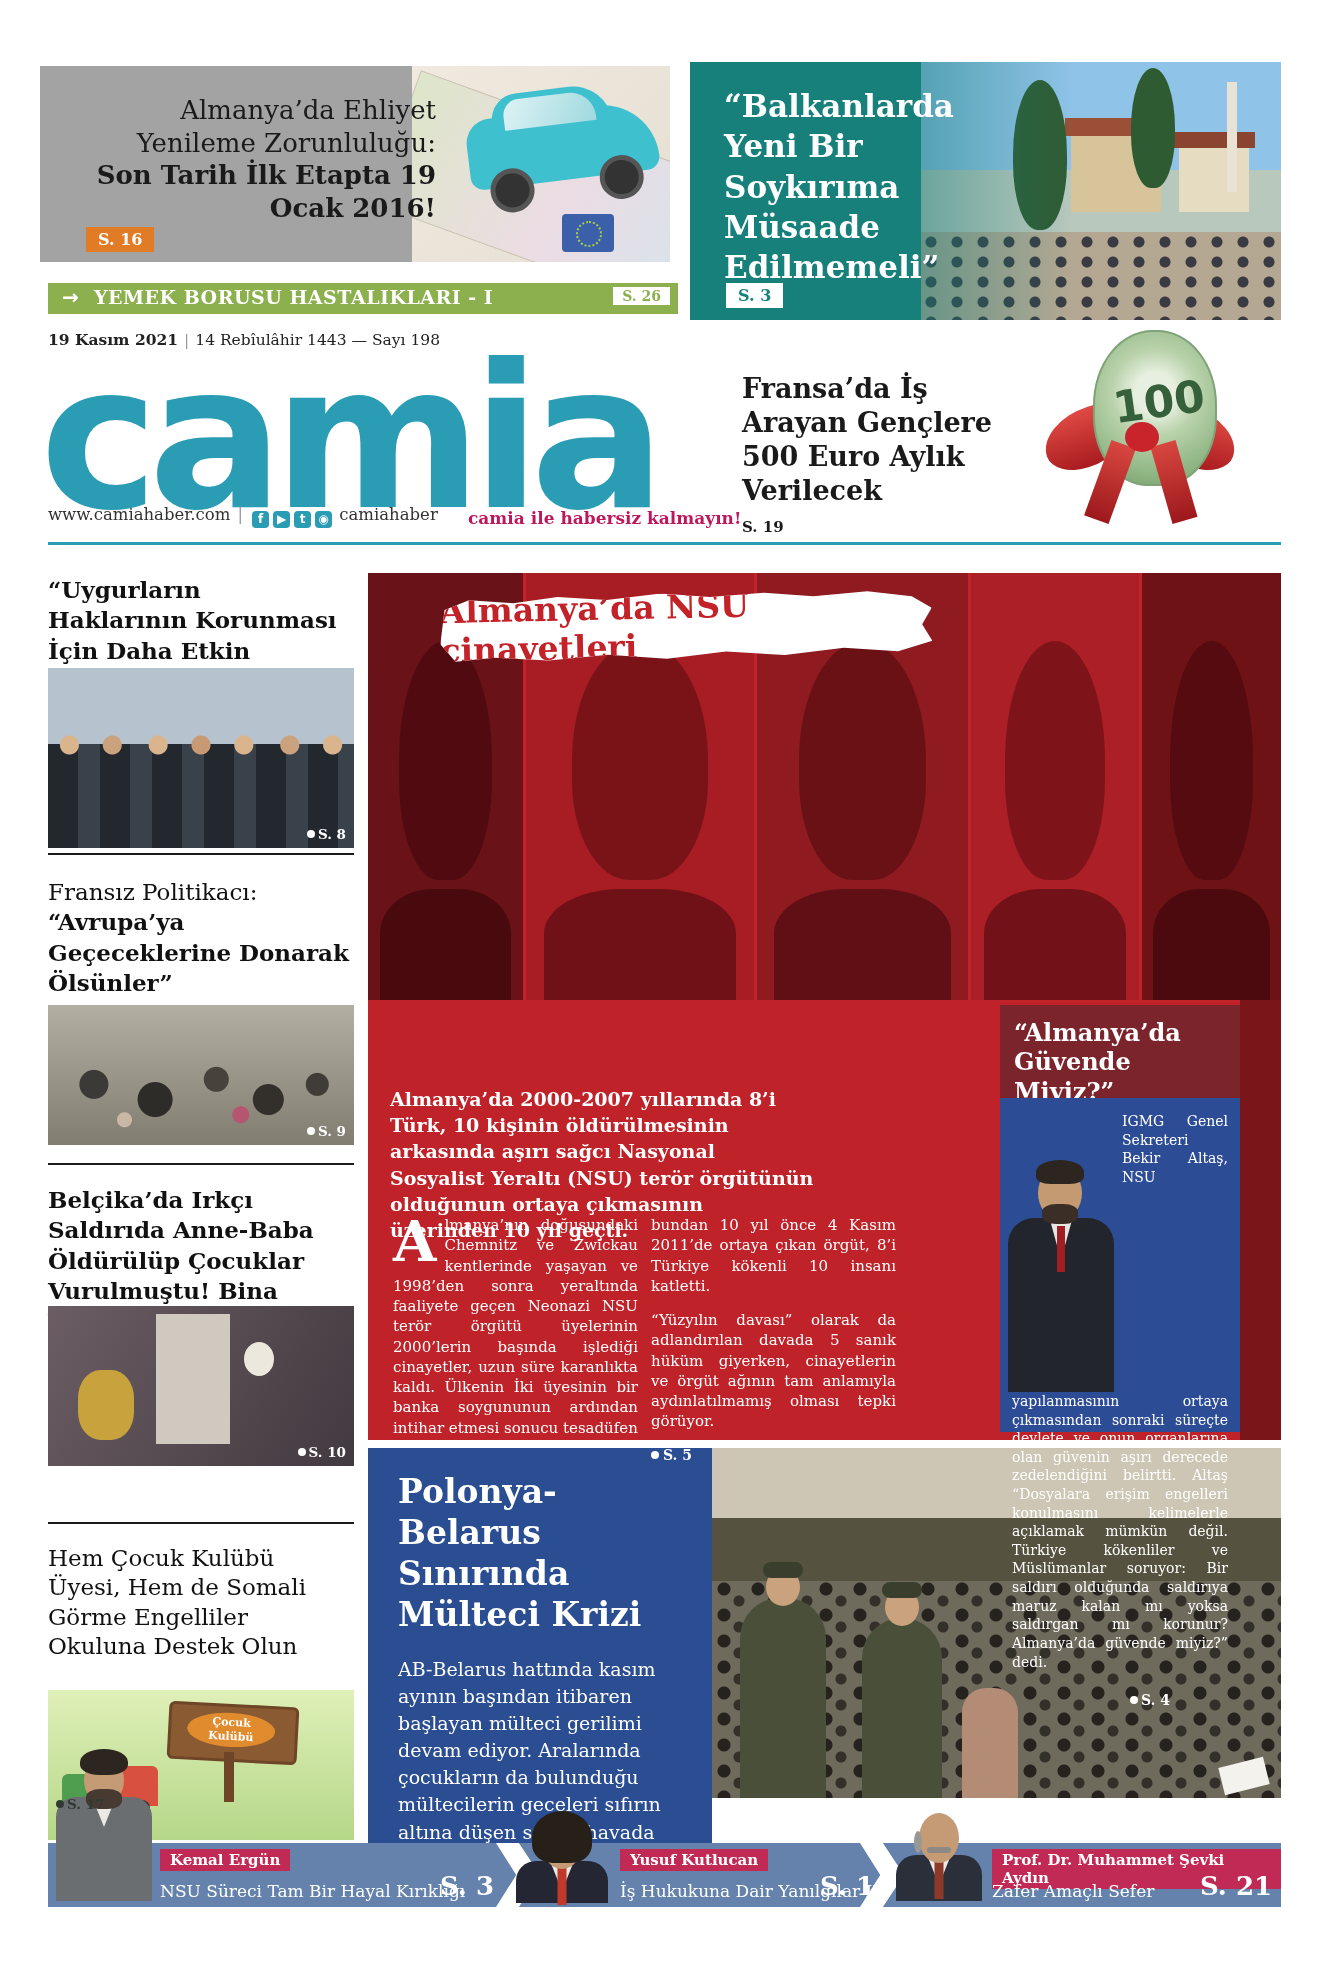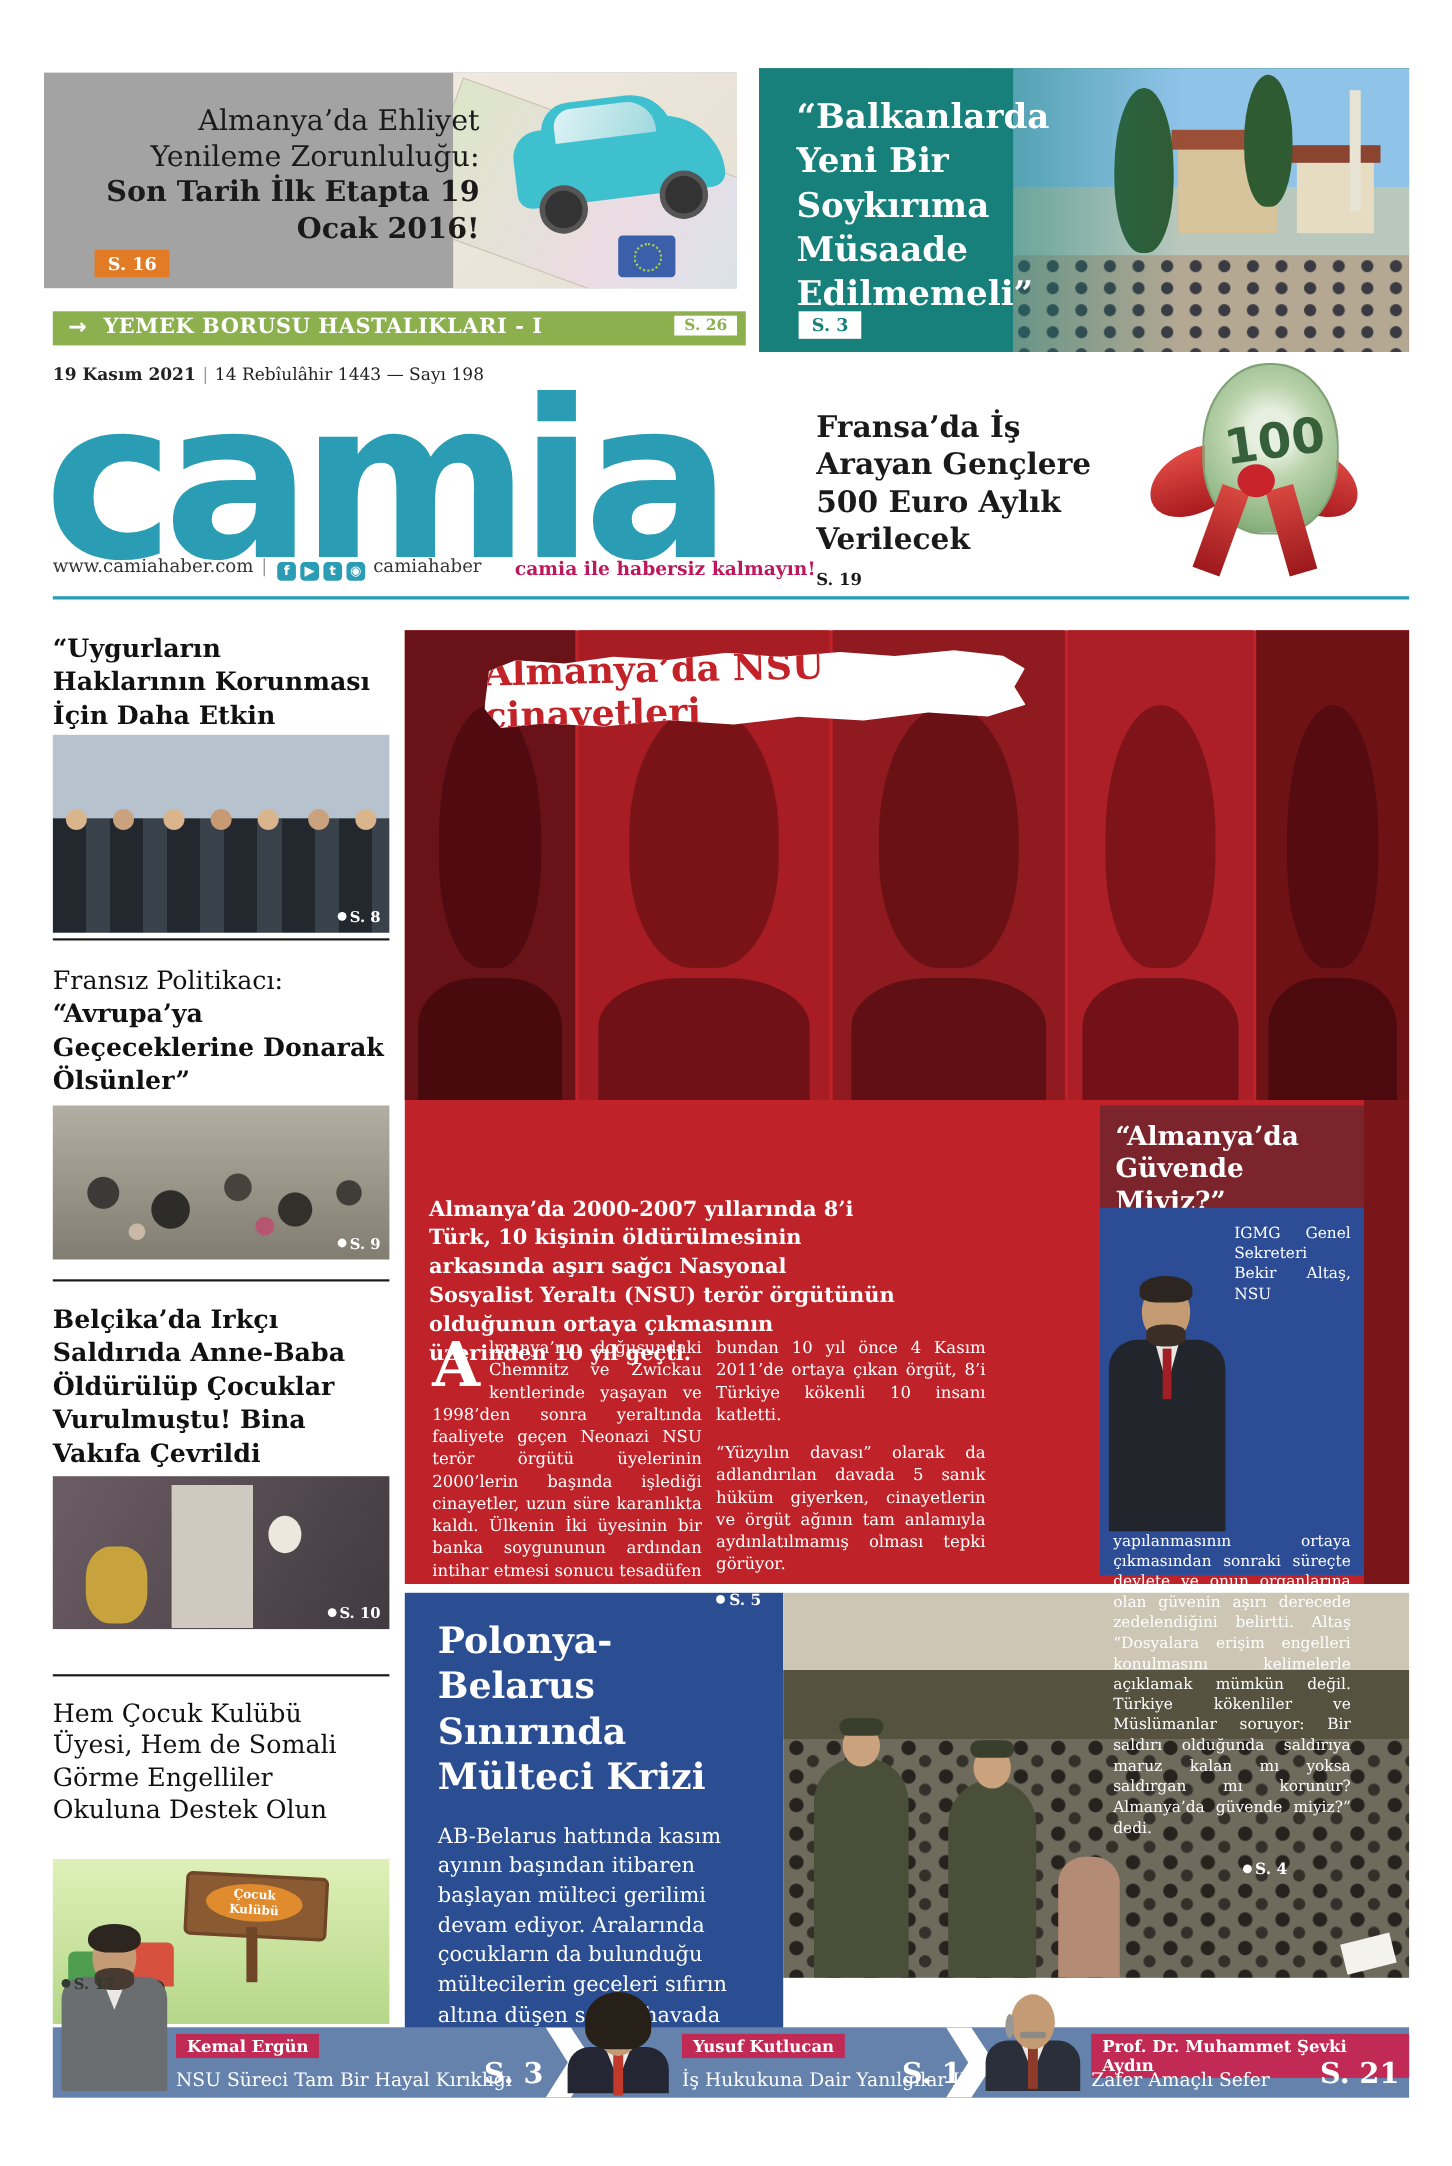--- a/index.html
+++ b/index.html
@@ -94,21 +94,21 @@
        radial-gradient(circle 11px at 93% 50%,#d9b48c 0 9px,transparent 10px);}
   #ph-migrants{top:440px;height:140px;background:linear-gradient(#b3aea2,#827d71);}
   #ph-migrants .blobs{position:absolute;left:0;bottom:0;width:100%;height:72%;
      background-image:radial-gradient(circle 16px at 15% 40%,#3c3a36 0 14px,transparent 15px),
        radial-gradient(circle 20px at 35% 55%,#2e2c29 0 17px,transparent 18px),
        radial-gradient(circle 14px at 55% 35%,#47423c 0 12px,transparent 13px),
        radial-gradient(circle 18px at 72% 55%,#33302c 0 15px,transparent 16px),
        radial-gradient(circle 13px at 88% 40%,#403c37 0 11px,transparent 12px),
        radial-gradient(circle 10px at 63% 70%,#b5556f 0 8px,transparent 9px),
        radial-gradient(circle 9px at 25% 75%,#c9b8a6 0 7px,transparent 8px);}
-  #ph-belgium{top:777px;height:139px;background:linear-gradient(120deg,#6b5d63,#413a40);}
+  #ph-belgium{top:741px;height:160px;background:linear-gradient(120deg,#6b5d63,#413a40);}
   #ph-belgium .door{position:absolute;left:108px;top:8px;width:74px;height:130px;background:#cfc9bf;}
   #ph-belgium .scarf{position:absolute;left:196px;top:36px;width:30px;height:34px;border-radius:50%;background:#ece8de;}
   #ph-belgium .vest{position:absolute;left:30px;top:64px;width:56px;height:70px;border-radius:40%;background:#c8a23c;}
   #ph-cartoon{top:1125px;height:150px;background:linear-gradient(#dff0b8,#b5d788);}
   .signboard{position:absolute;left:120px;top:14px;width:124px;height:52px;background:#8a5a33;border:3px solid #6e4526;
              border-radius:6px;transform:rotate(3deg);}
   .signoval{position:absolute;left:16px;top:6px;width:88px;height:34px;background:#e08b2d;border-radius:50%;
             color:#fff;font-size:11px;font-weight:bold;text-align:center;line-height:1.3;padding-top:3px;box-sizing:border-box;}
   .signpost{position:absolute;left:176px;top:62px;width:10px;height:50px;background:#6e4526;}
   .train{position:absolute;left:14px;top:80px;width:120px;height:46px;}

